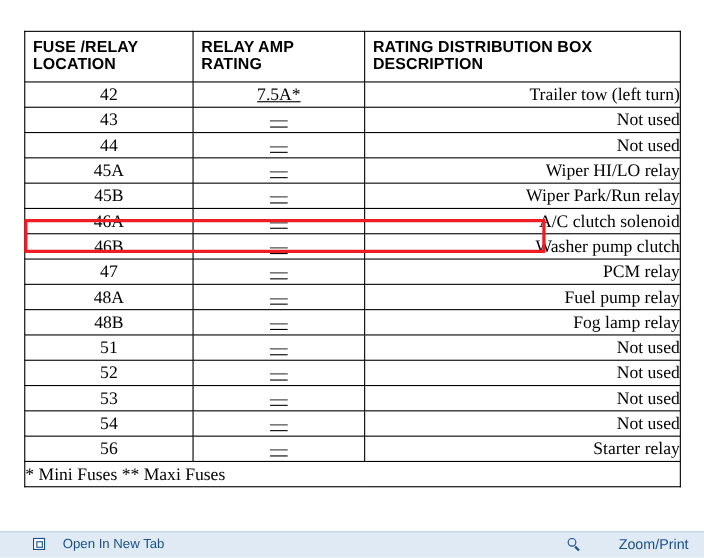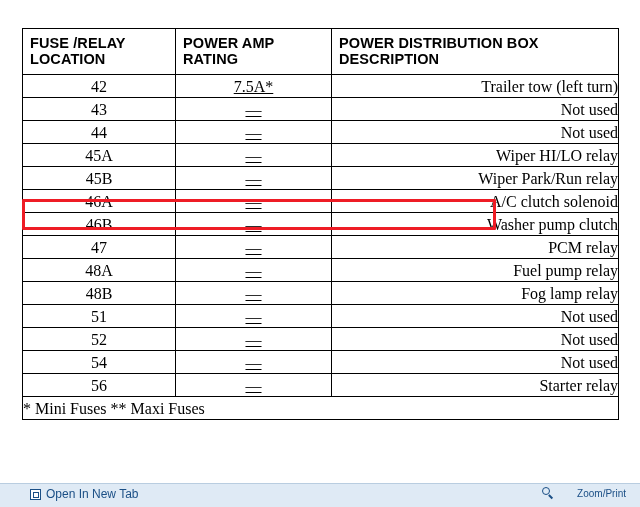--- a/index.html
+++ b/index.html
@@ -115,29 +115,30 @@
     color: #1b4f86;
     display: flex;
     align-items: center;
     gap: 5px;
   }
   .bar-right {
     position: absolute;
     right: 14px;
     top: 3px;
     font-family: "Liberation Sans", sans-serif;
-    font-size: 10px;
+    font-size: 13px;
     color: #1b4f86;
     display: flex;
     align-items: center;
     gap: 23px;
   }
   .bar-left .label, .bar-right .label {
     text-decoration: none;
     color: #1b4f86;
+    margin-left: 11px;
   }
   .newtab-icon {
     display: inline-block;
     width: 11px;
     height: 11px;
     border: 1px solid #1b4f86;
     position: relative;
     box-sizing: border-box;
     background: #fff;
   }
@@ -187,25 +188,25 @@
             <col class="c2">
             <col class="c3">
         </colgroup>
         <thead>
           <tr>
             <th>
               <span>FUSE /RELAY</span><br>
               <span>LOCATION</span>
             </th>
             <th>
-              <span>POWER AMP</span><br>
+              <span>RELAY AMP</span><br>
               <span>RATING</span>
             </th>
             <th>
-              <span>POWER DISTRIBUTION BOX</span><br>
+              <span>RATING DISTRIBUTION BOX</span><br>
               <span>DESCRIPTION</span>
             </th>
           </tr>
         </thead>
         <tbody>
           <tr>
             <td class="loc">42</td>
             <td class="amp">7.5A*</td>
             <td class="desc">Trailer tow (left turn)</td>
           </tr>
@@ -254,20 +255,25 @@
             <td class="amp">—</td>
             <td class="desc">Fog lamp relay</td>
           </tr>
           <tr>
             <td class="loc">51</td>
             <td class="amp">—</td>
             <td class="desc">Not used</td>
           </tr>
           <tr>
             <td class="loc">52</td>
+            <td class="amp">—</td>
+            <td class="desc">Not used</td>
+          </tr>
+          <tr>
+            <td class="loc">53</td>
             <td class="amp">—</td>
             <td class="desc">Not used</td>
           </tr>
           <tr>
             <td class="loc">54</td>
             <td class="amp">—</td>
             <td class="desc">Not used</td>
           </tr>
           <tr>
             <td class="loc">56</td>

